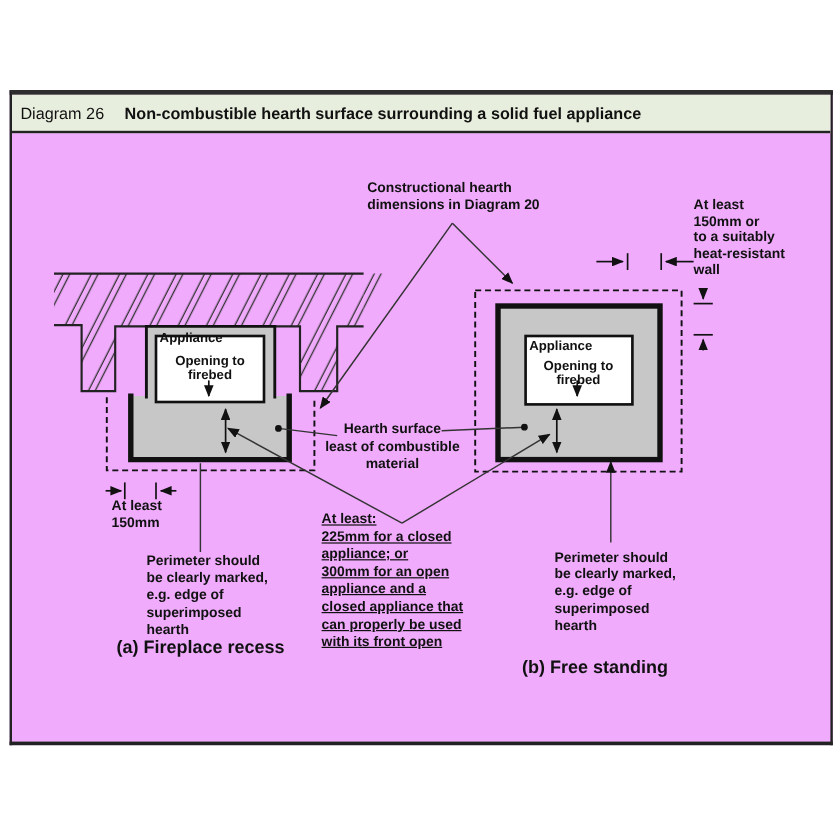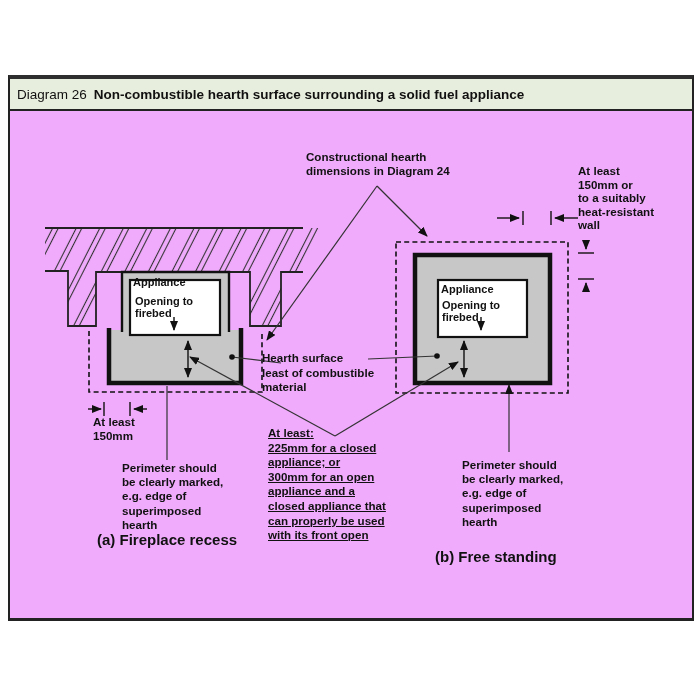--- a/index.html
+++ b/index.html
@@ -13,28 +13,28 @@
     border-top:4px solid #2e2e2e;border-left:2px solid #222;
     border-right:2px solid #222;border-bottom:3px solid #222;
     background:#f0abfc;
   }
   #title-band{
     height:30px;background:#e8eedd;border-bottom:2px solid #222;
     display:flex;align-items:center;padding-left:7px;
     font-size:13.5px;white-space:nowrap;
   }
   #title-band .t-label{font-weight:normal;}
-  #title-band .t-title{font-weight:bold;margin-left:7px;}
+  #title-band .t-title{font-weight:bold;margin-left:17px;}
   svg#diagram-canvas{position:absolute;left:0;top:0;pointer-events:none;}
   .note{
     position:absolute;font-weight:bold;font-size:11.6px;line-height:14px;
     white-space:pre-line;color:#111;
   }
   .small-lbl{position:absolute;font-weight:bold;font-size:11px;line-height:12px;white-space:pre-line;}
-  .centered{}
+  .centered{text-align:center;}
   .caption{position:absolute;font-weight:bold;font-size:15px;white-space:nowrap;}
 </style>
 </head>
 <body>
 
 <div id="figure-frame">
   <div id="title-band">
     <span class="t-label">Diagram 26</span>
     <span class="t-title">Non-combustible hearth surface surrounding a solid fuel appliance</span>
   </div>
@@ -117,21 +117,21 @@
   </g>
   <g stroke="#111" stroke-width="1.4">
     <line x1="586" y1="240" x2="586" y2="249" marker-end="url(#ah)"></line>
     <line x1="578" y1="253" x2="594" y2="253"></line>
     <line x1="578" y1="279" x2="594" y2="279"></line>
     <line x1="586" y1="292" x2="586" y2="283" marker-end="url(#ah)"></line>
   </g>
 </svg>
 
 <div class="note" style="left:306px;top:150px;">Constructional hearth
-dimensions in Diagram 24</div>
+dimensions in Diagram 20</div>
 
 <div class="note" style="left:578px;top:164px;line-height:13.6px;">At least
 150mm or
 to a suitably
 heat-resistant
 wall</div>
 
 <div class="small-lbl" style="left:133px;top:276px;">Appliance</div>
 <div class="small-lbl centered" style="left:135px;top:295px;width:80px;">Opening to
 firebed</div>

